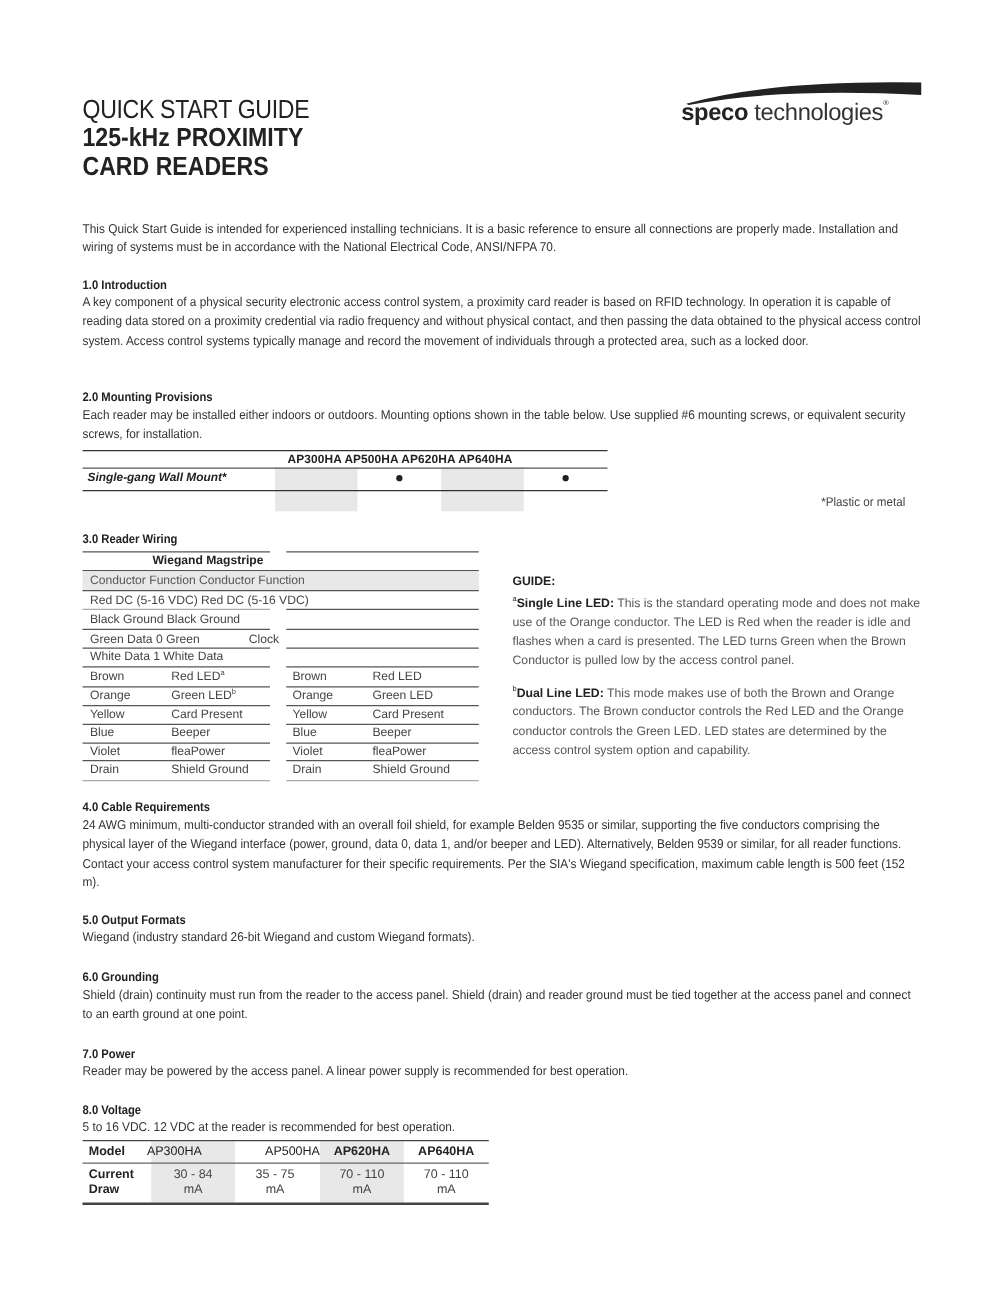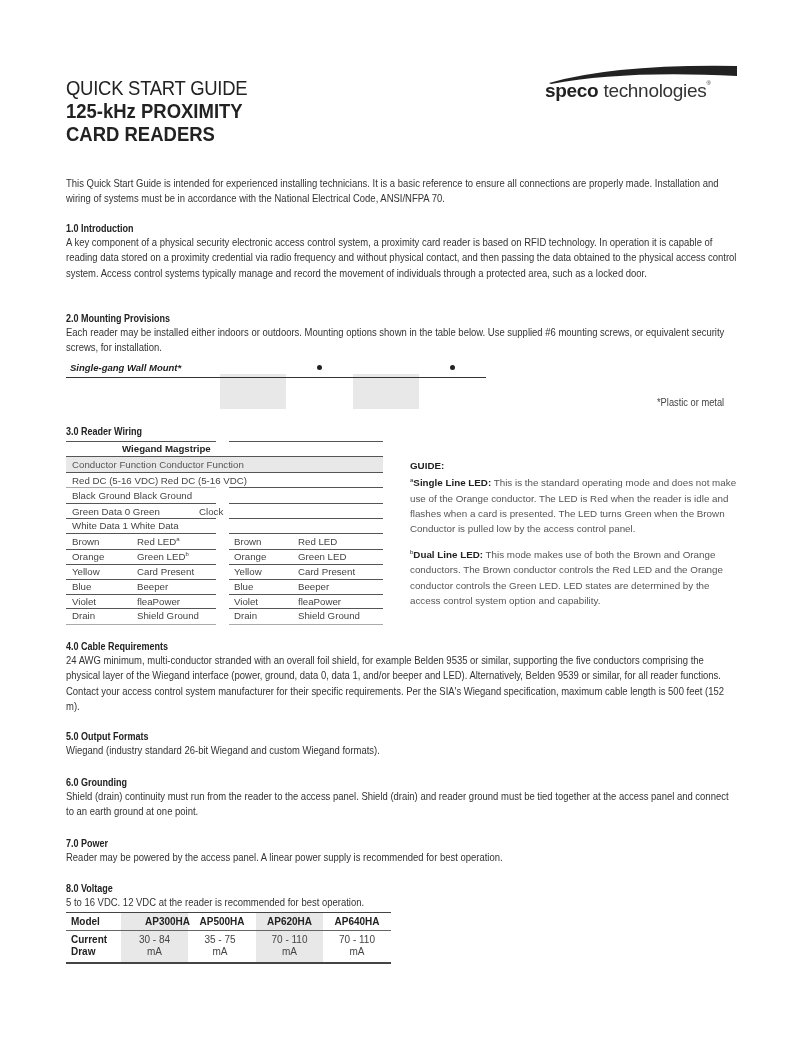--- a/index.html
+++ b/index.html
@@ -61,20 +61,23 @@
 
 <div class="abs h" style="top:223px">1.0 Introduction</div>
 <div class="abs para" style="top:235px">A key component of a physical security electronic access control system, a proximity card reader is based on RFID technology. In operation it is capable of reading data stored on a proximity credential via radio frequency and without physical contact, and then passing the data obtained to the physical access control system. Access control systems typically manage and record the movement of individuals through a protected area, such as a locked door.</div>
 
 <div class="abs h" style="top:313px">2.0 Mounting Provisions</div>
 <div class="abs para" style="top:325px">Each reader may be installed either indoors or outdoors. Mounting options shown in the table below. Use supplied #6 mounting screws, or equivalent security screws, for installation.</div>
 
 <div class="abs mt">
   <div class="mt-col shade" style="left:154px;width:66px;top:14px;height:35px"></div>
   <div class="mt-col shade" style="left:287px;width:66px;top:14px;height:35px"></div>
+  <div class="mt-row head">
+    <span class="mt-heads">AP300HA AP500HA AP620HA AP640HA</span>
+  </div>
   <div class="mt-row last">
     <span class="mt-label">Single-gang Wall Mount*</span>
     <span class="mt-col" style="left:220px;width:67px"><span class="dot"></span></span>
     <span class="mt-col" style="left:353px;width:67px"><span class="dot"></span></span>
   </div>
 </div>
 <div class="abs note" style="left:657px;top:397px;font-size:10px;color:#444;transform:scaleX(0.93);transform-origin:left;white-space:nowrap">*Plastic or metal</div>
 
 <div class="abs h" style="top:426px">3.0 Reader Wiring</div>
 
@@ -160,22 +163,22 @@
 <div class="abs para" style="top:850px">Reader may be powered by the access panel. A linear power supply is recommended for best operation.</div>
 
 <div class="abs h" style="top:883px">8.0 Voltage</div>
 <div class="abs para" style="top:895px">5 to 16 VDC. 12 VDC at the reader is recommended for best operation.</div>
 
 <div class="abs vt">
   <div class="vt-shade" style="left:55px;width:67px;top:1px;height:49px"></div>
   <div class="vt-shade" style="left:190px;width:67px;top:1px;height:49px"></div>
   <div class="vt-line" style="top:0"></div>
   <div class="vt-cell" style="left:5px;top:4px;font-weight:bold;text-align:left">Model</div>
-  <div class="vt-cell" style="left:68px;width:67px;top:4px;font-weight:bold">AP300HA</div>
-  <div class="vt-cell" style="left:122px;width:68px;top:4px;font-weight:bold">AP500HA</div>
+  <div class="vt-cell" style="left:40px;width:67px;top:4px;font-weight:normal">AP300HA</div>
+  <div class="vt-cell" style="left:122px;width:92px;top:4px;font-weight:normal">AP500HA</div>
   <div class="vt-cell" style="left:190px;width:67px;top:4px;font-weight:bold">AP620HA</div>
   <div class="vt-cell" style="left:257px;width:68px;top:4px;font-weight:bold">AP640HA</div>
   <div class="vt-line" style="top:18px;border-top-width:1px;border-top-color:#666"></div>
   <div class="vt-cell" style="left:5px;top:22px;font-weight:bold;text-align:left;line-height:12px">
       <div>Current</div>
       <div>Draw</div>
     </div>
   <div class="vt-cell" style="left:55px;width:67px;top:22px;line-height:12px;color:#444">
       <div>30 - 84</div>
       <div>mA</div>

